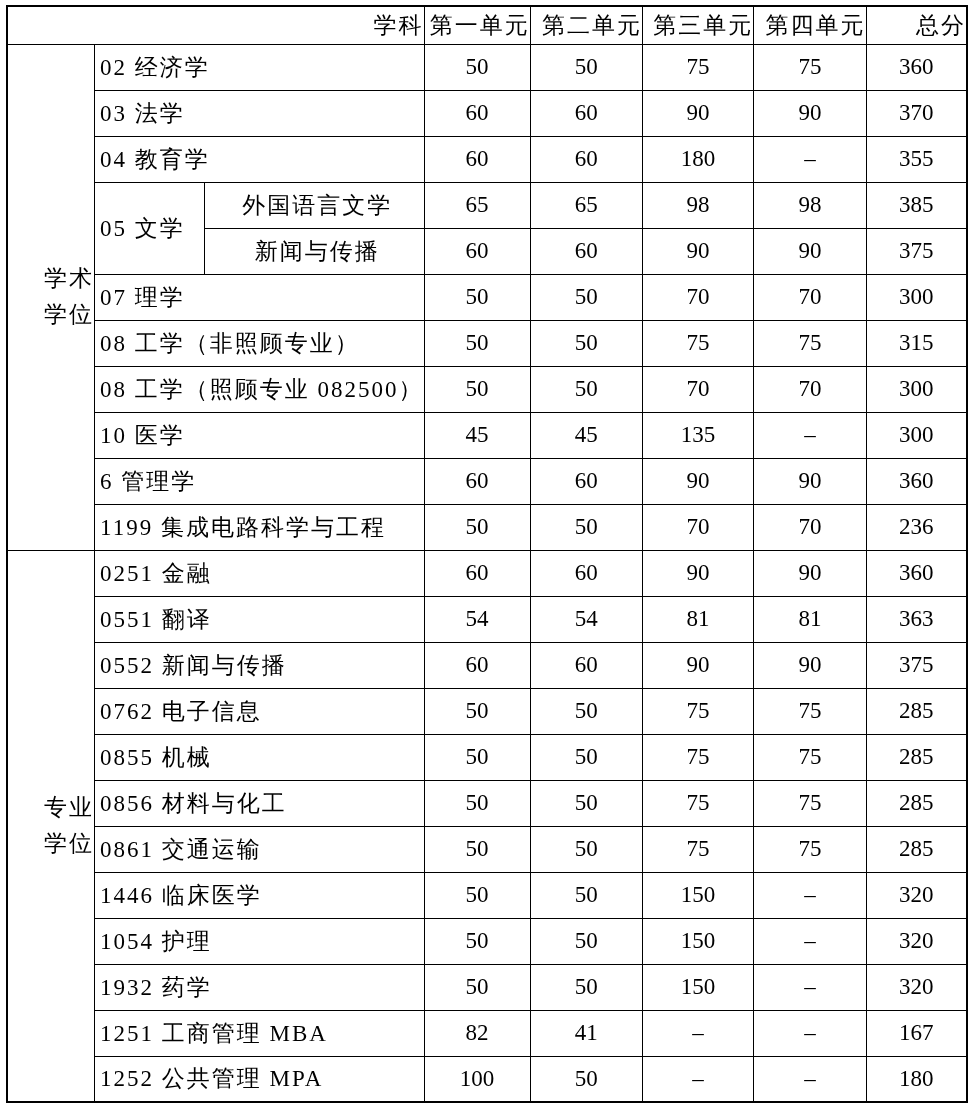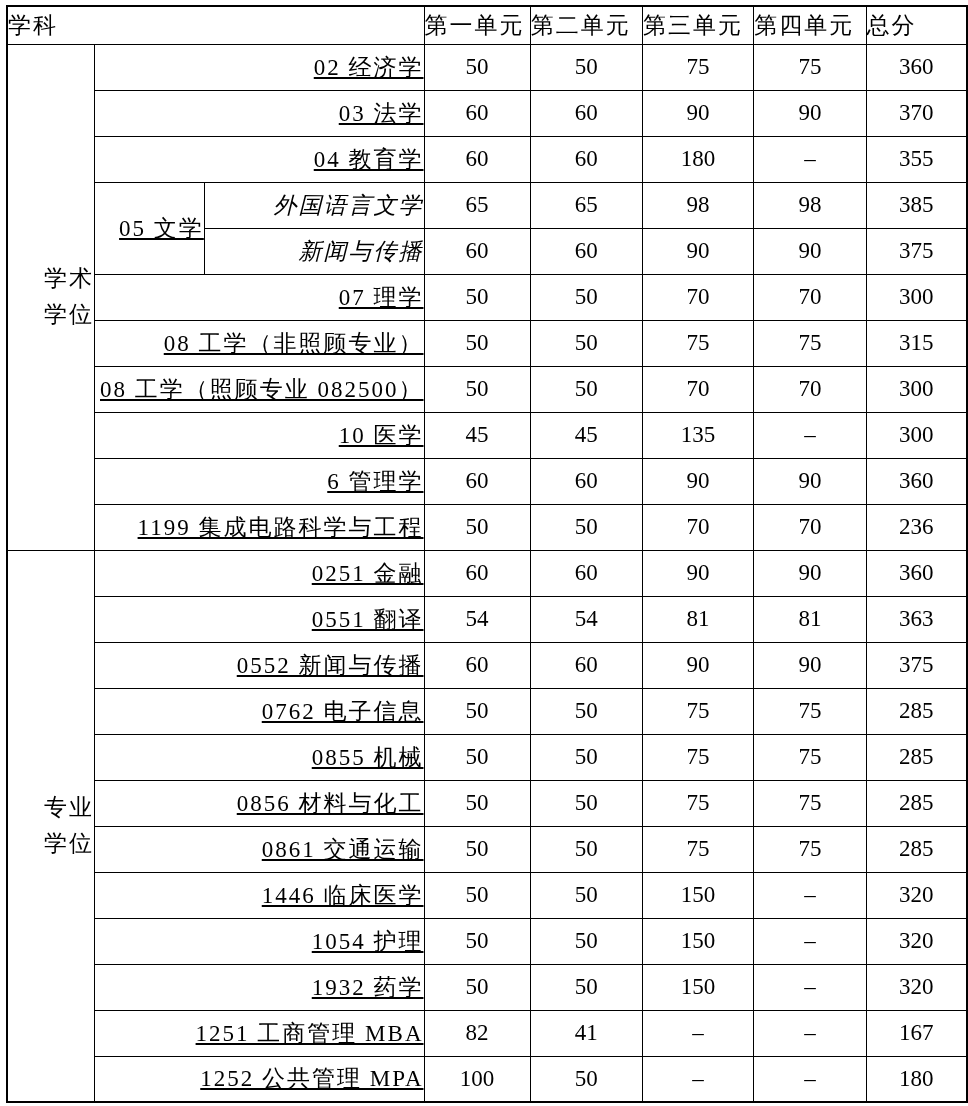--- a/index.html
+++ b/index.html
@@ -30,43 +30,41 @@
     padding: 0;
     vertical-align: middle;
     font-size: 23px;
     font-weight: normal;
     overflow: hidden;
     white-space: nowrap;
   }
   thead tr { height: 38px; }
   tbody tr { height: 46px; }
   th {
-    text-align: left;
+    text-align: right;
     letter-spacing: 2px;
     margin-top: 48px;
   }
   .group-cell {
     text-align: center;
     padding-left: 36px;
   }
   .group-cell div {
     line-height: 36px;
     letter-spacing: 2px;
   }
   .name-cell {
-    text-align: right;
+    text-align: left;
     padding-left: 5px;
     letter-spacing: 2px;
-    text-decoration: underline;
   }
   .sub-cell {
-    text-align: right;
+    text-align: center;
     padding-left: 6px;
     letter-spacing: 2px;
-    font-style: italic;
   }
   .score-cell, .total-cell {
     text-align: center;
     letter-spacing: 0;
   }
 </style>
 </head>
 <body>
 
 <div class="table-wrap">

